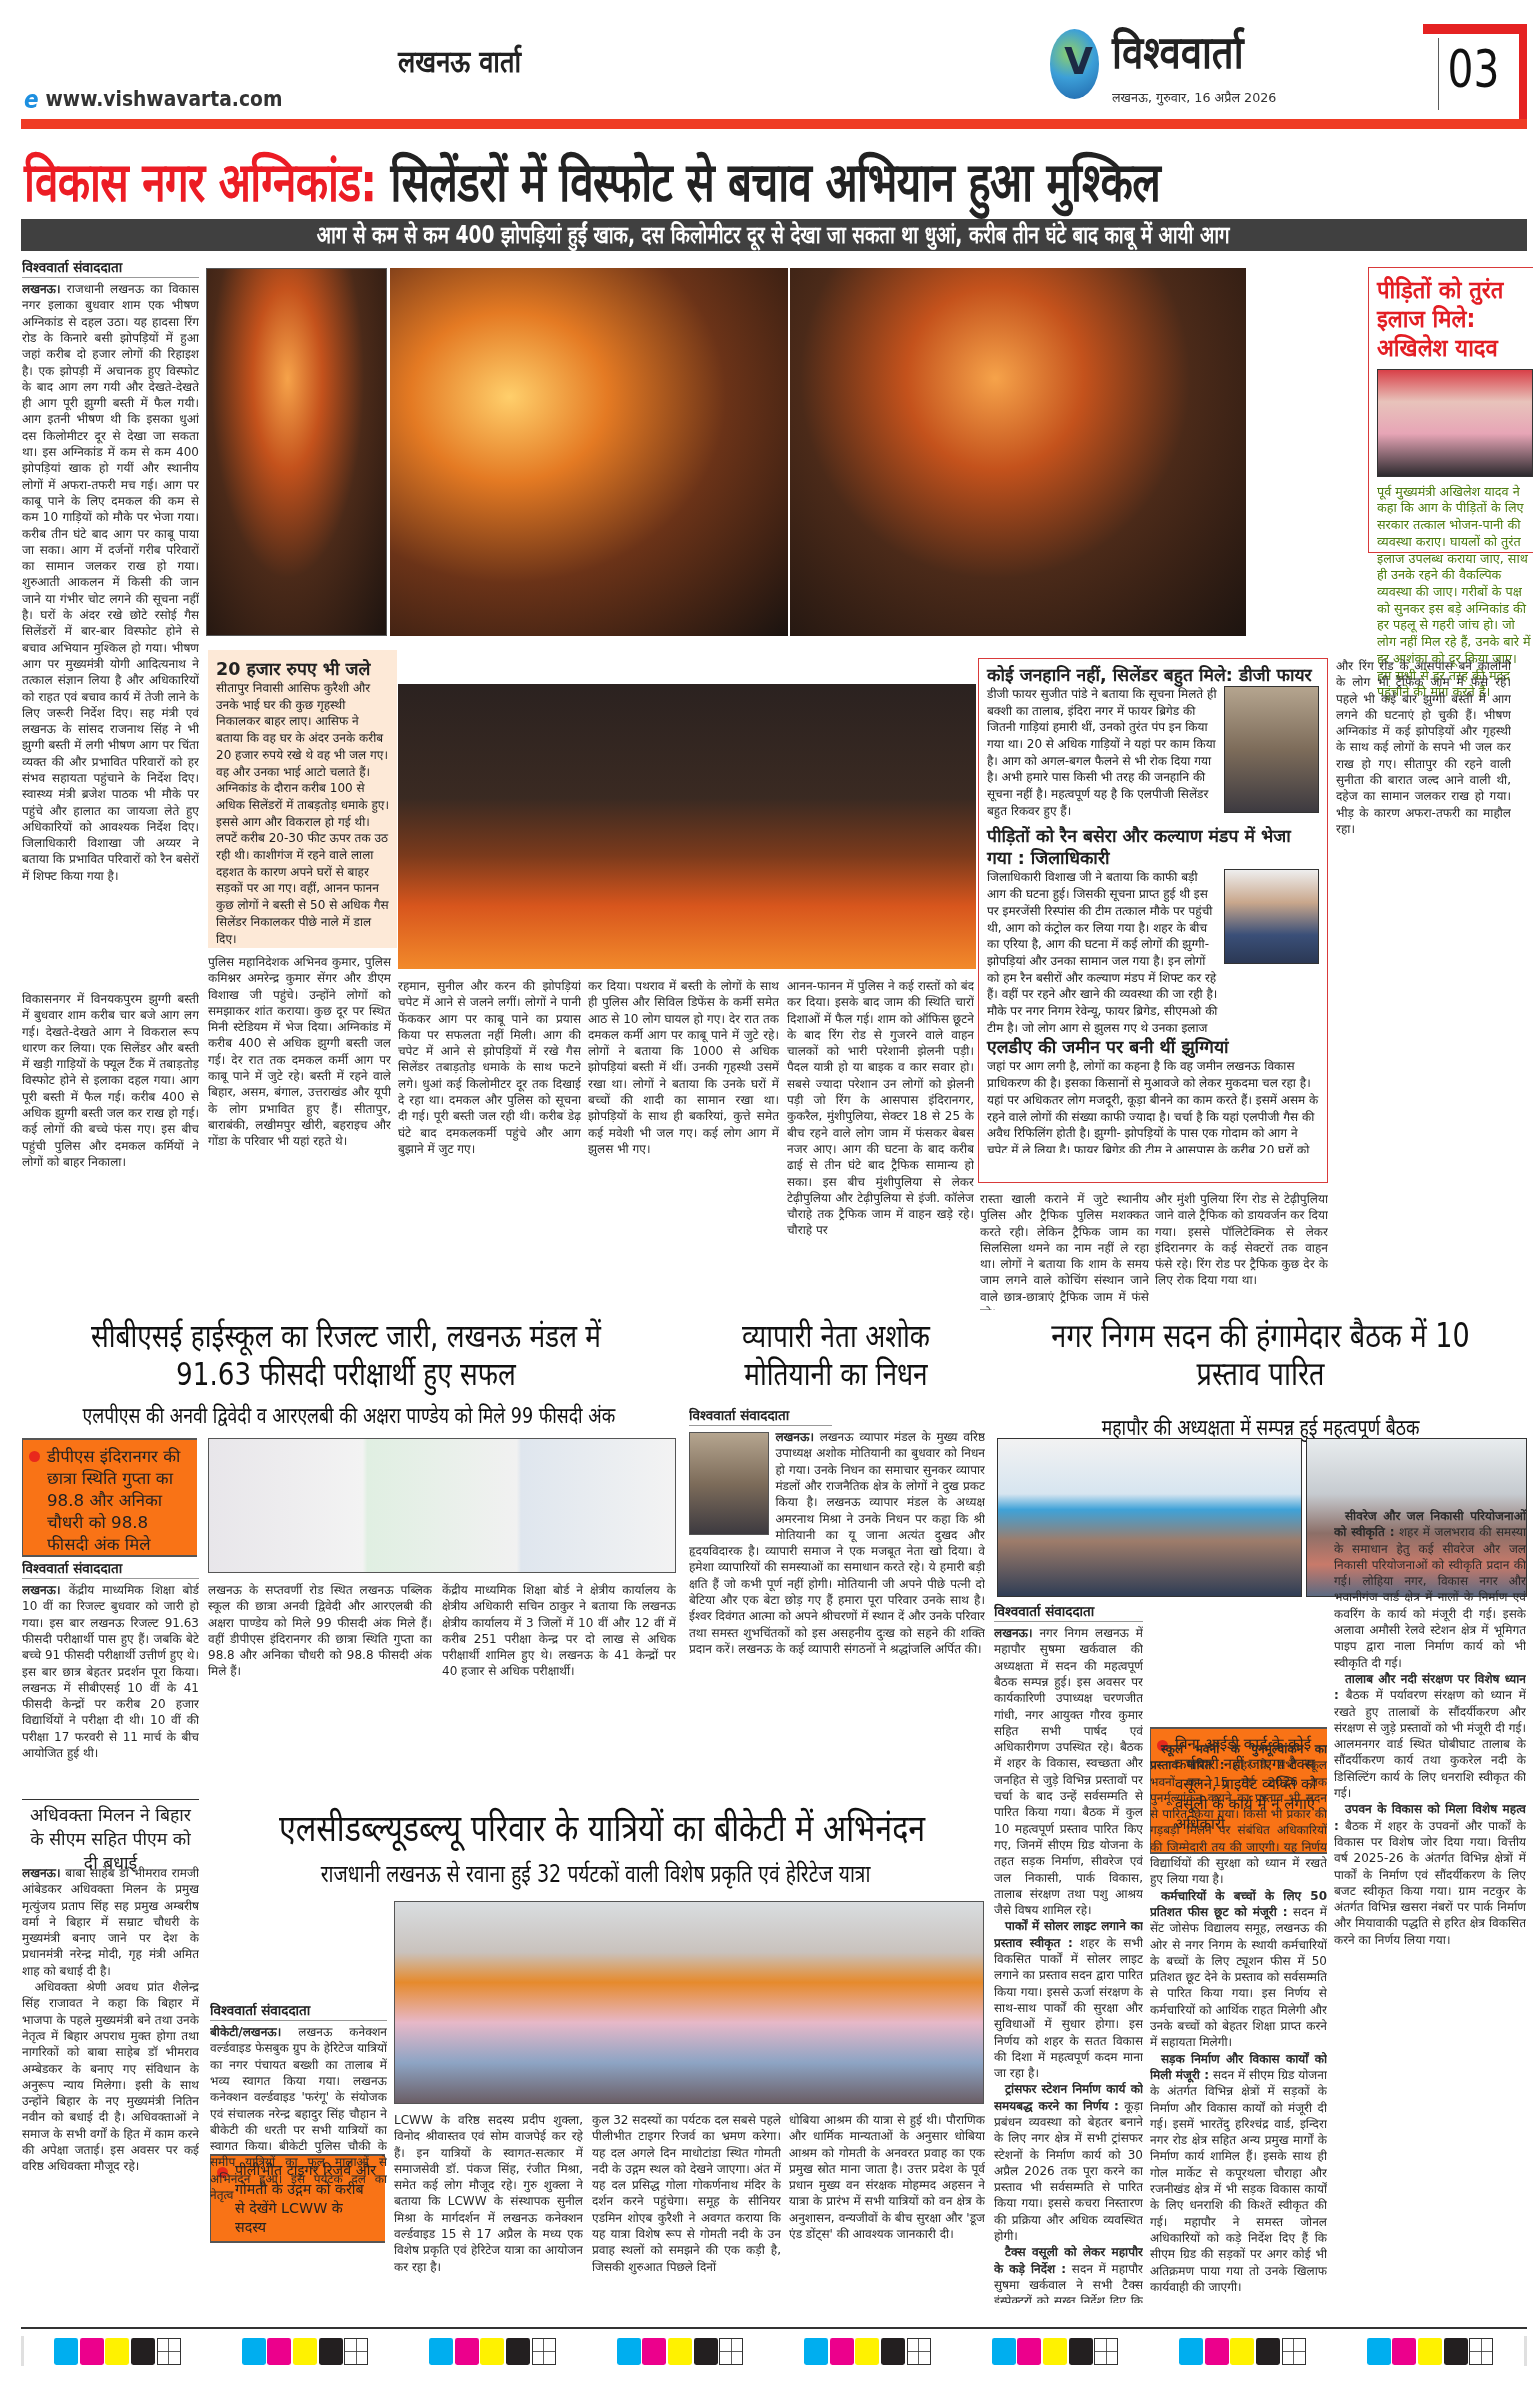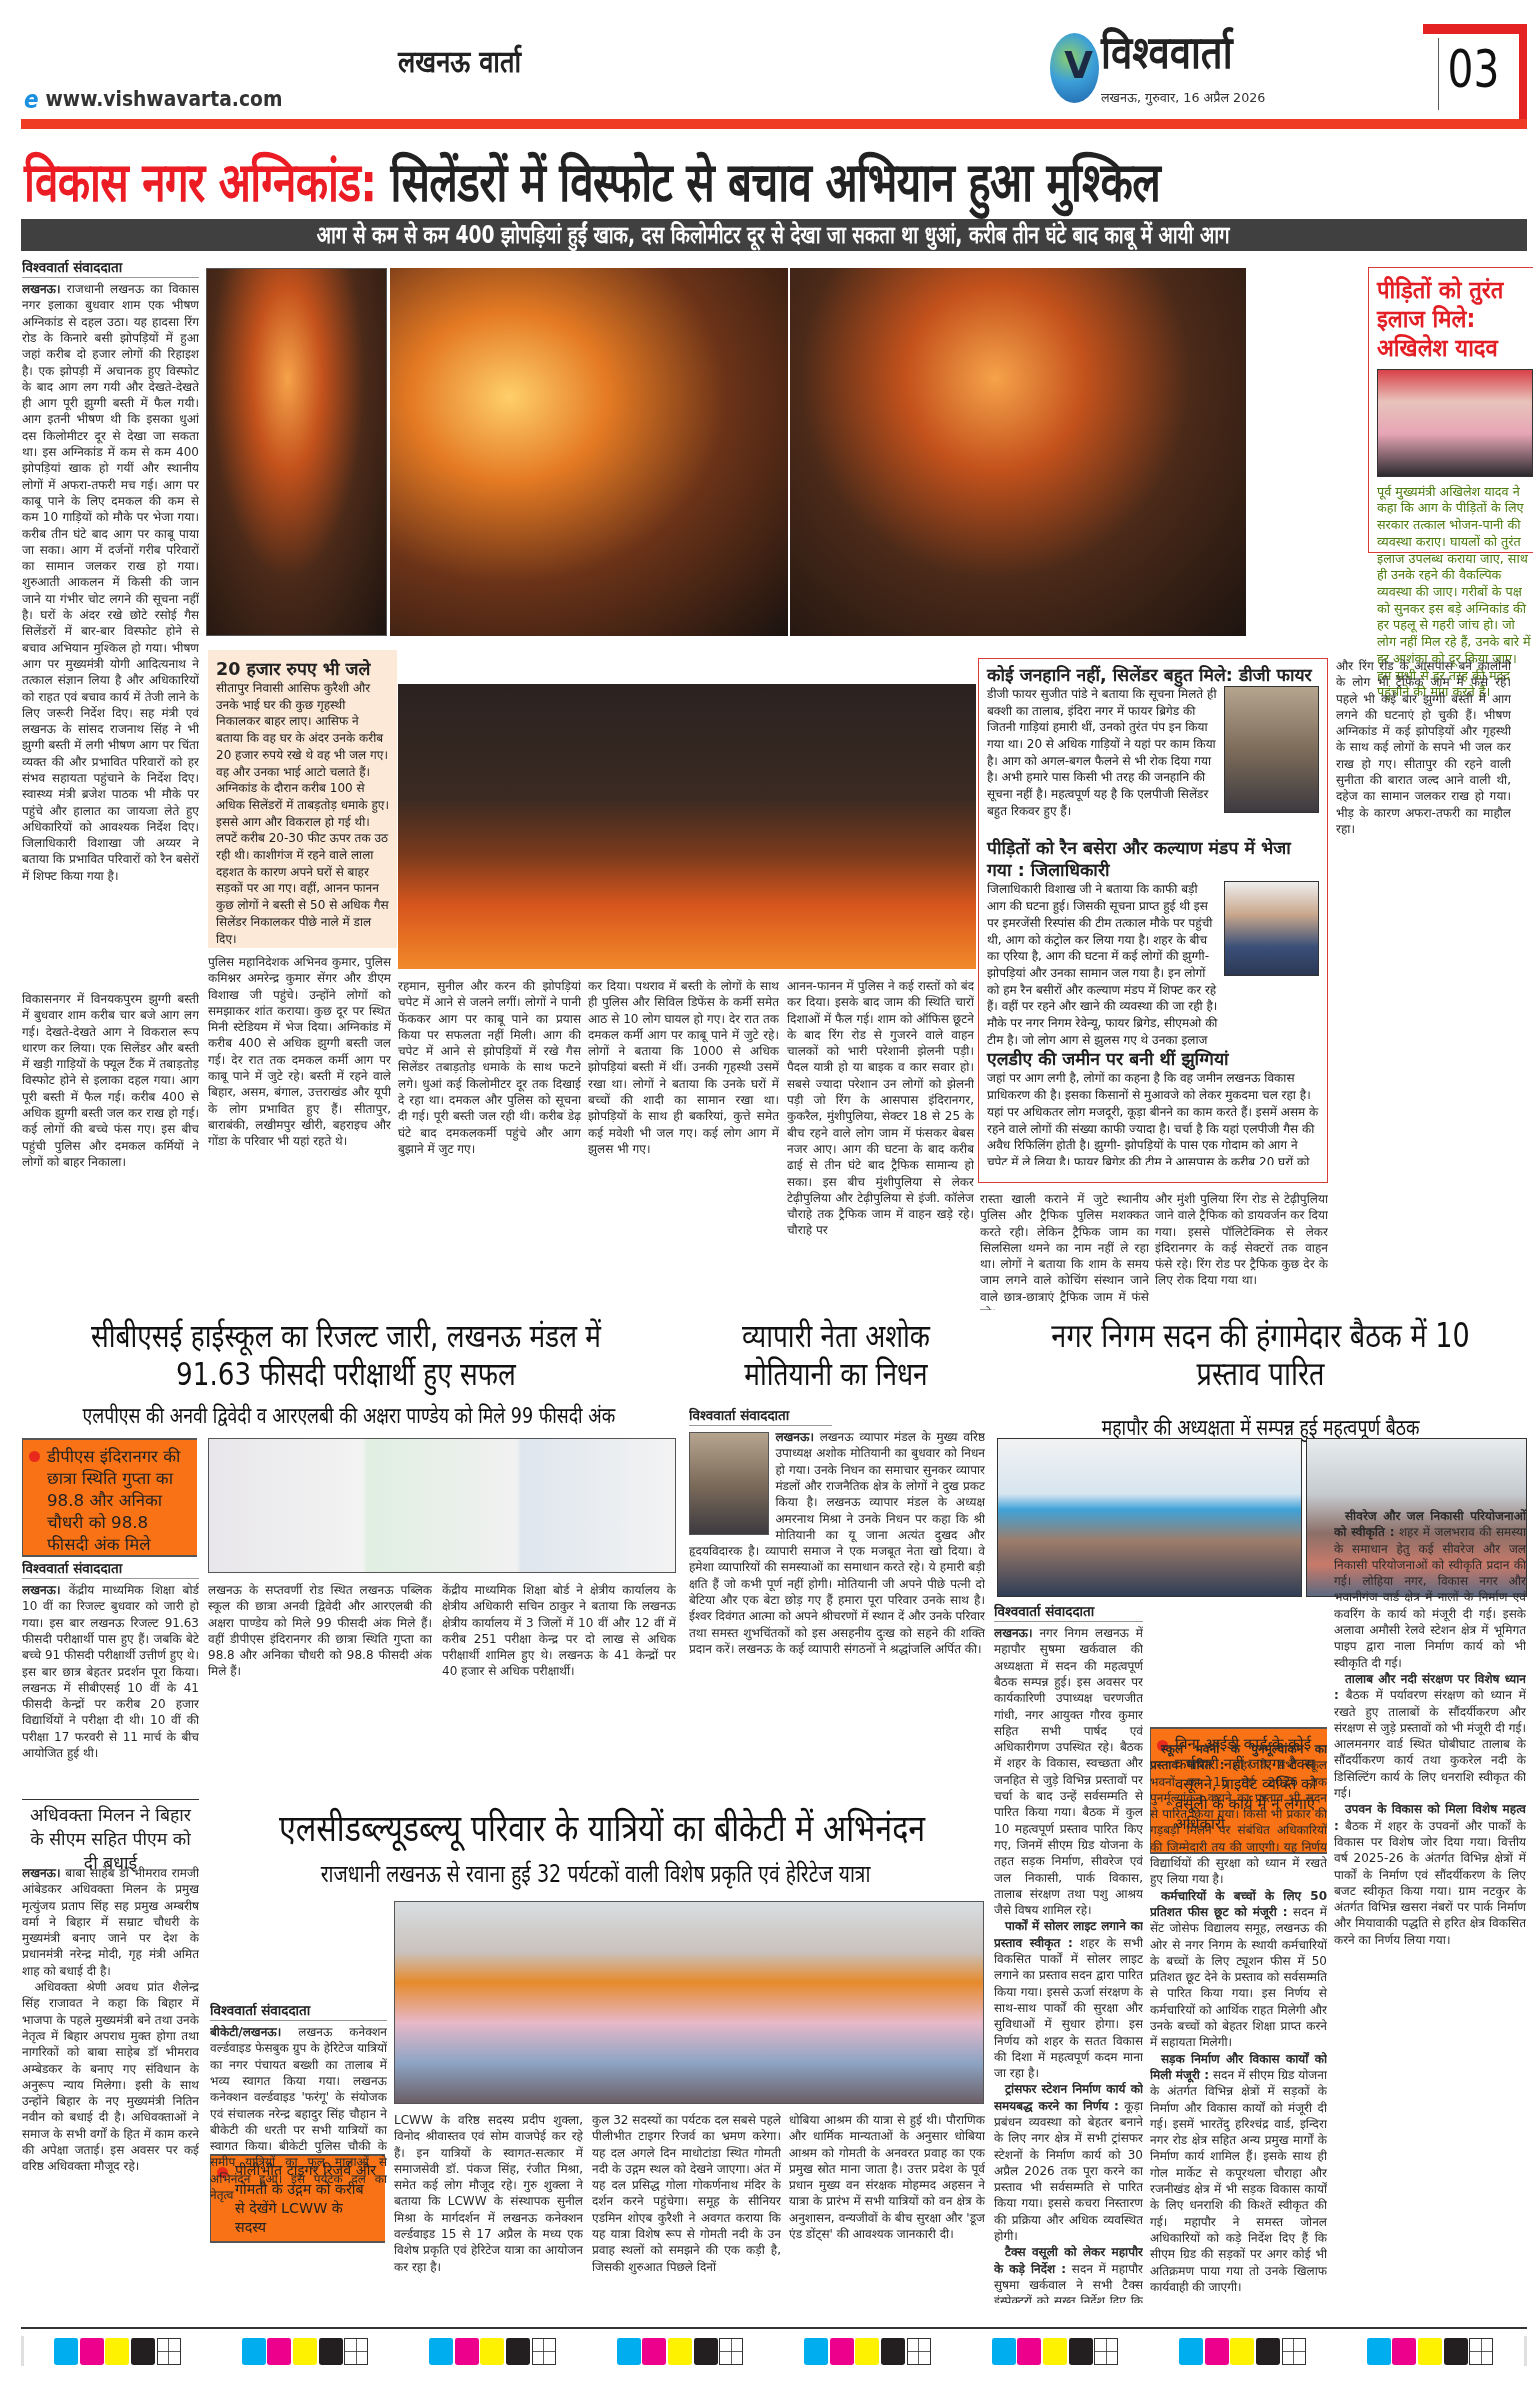--- a/index.html
+++ b/index.html
@@ -2,21 +2,21 @@
 <html style="font-size:12.7px"><head>
 <meta charset="utf-8">
 <style>
   * { box-sizing: border-box; margin: 0; padding: 0; }
   body { width: 1533px; height: 2389px; background: #fff; font-family: "DejaVu Sans", sans-serif; color: #222; overflow: hidden; position: relative; }
   .abs { position: absolute; }
   
   .mast-section { left: 398px; top: 40px; font-size: 30px; font-weight: bold; color: #222; transform: scaleX(0.85); transform-origin: left; }
   .mast-site { left: 24px; top: 86px; display: flex; align-items: center; gap: 6.4px; font-size: 22px; font-weight: bold; color: #333; transform: scaleX(0.85); transform-origin: left; }
   .ie-icon { width: 19px; height: 22px; color: #1d8fe0; font-size: 25.4px; font-weight: bold; font-style: italic; line-height: 22px; }
-  .logo-wrap { left: 1050px; top: 29px; display: flex; gap: 2px; align-items: center; }
+  .logo-wrap { left: 1050px; top: 29px; display: flex; gap: 13px; }
   .logo-globe { width: 49px; height: 70px; border-radius: 50%; background: radial-gradient(circle at 40% 35%, #8fd06a 0%, #3c9fd8 45%, #1e63a8 100%); position: relative; }
   .logo-globe::after { content: "V"; position: absolute; left: 14.3px; top: 11px; font-size: 37px; font-weight: bold; color: #1c2a44; }
   .logo-name { font-size: 45px; font-weight: bold; color: #222; line-height: 48px; transform: scaleX(0.85); transform-origin: left; }
   .logo-date { font-size: 12.7px; color: #333; margin-top: 11px; }
   .page-no { left: 1438px; top: 38px; font-size: 51px; color: #111; border-left: 1.6px solid #333; padding-left: 11px; height: 72px; line-height: 64px; transform: scaleX(0.8); transform-origin: left; }
   .red-corner { left: 1423px; top: 24px; width: 103px; height: 9.5px; background: #e52222; }
   .red-corner2 { left: 1519px; top: 24px; width: 8px; height: 105px; background: #e52222; }
   .red-bar { left: 20.7px; top: 119px; width: 1506px; height: 9.5px; background: #ef3b24; }
   
   .headline { left: 24px; top: 143px; font-size: 54px; font-weight: bold; letter-spacing: -0.8px; white-space: nowrap; transform: scaleX(0.78); transform-origin: left; }
@@ -106,21 +106,21 @@
   <div class="beige-text">सीतापुर निवासी आसिफ कुरैशी और उनके भाई घर की कुछ गृहस्थी निकालकर बाहर लाए। आसिफ ने बताया कि वह घर के अंदर उनके करीब 20 हजार रुपये रखे थे वह भी जल गए। वह और उनका भाई आटो चलाते हैं। अग्निकांड के दौरान करीब 100 से अधिक सिलेंडरों में ताबड़तोड़ धमाके हुए। इससे आग और विकराल हो गई थी। लपटें करीब 20-30 फीट ऊपर तक उठ रही थी। काशीगंज में रहने वाले लाला दहशत के कारण अपने घरों से बाहर सड़कों पर आ गए। वहीं, आनन फानन कुछ लोगों ने बस्ती से 50 से अधिक गैस सिलेंडर निकालकर पीछे नाले में डाल दिए।</div>
 </div>
 <div class="abs img fire3" style="left:398px; top:684px; width:578px; height:285px;"></div>
 
 <div class="abs box-red" style="left:978px; top:658px; width:350px; height:525px; padding:4.8px 8px;">
   <div class="quote-h">कोई जनहानि नहीं, सिलेंडर बहुत मिले: डीजी फायर</div>
   <div style="display:flex; gap:6.4px;">
     <div class="quote-t" style="flex:1;">डीजी फायर सुजीत पांडे ने बताया कि सूचना मिलते ही बक्शी का तालाब, इंदिरा नगर में फायर ब्रिगेड की जितनी गाड़ियां हमारी थीं, उनको तुरंत पंप इन किया गया था। 20 से अधिक गाड़ियों ने यहां पर काम किया है। आग को अगल-बगल फैलने से भी रोक दिया गया है। अभी हमारे पास किसी भी तरह की जनहानि की सूचना नहीं है। महत्वपूर्ण यह है कि एलपीजी सिलेंडर बहुत रिकवर हुए हैं।</div>
     <div class="img portrait" style="width:95px; height:127px; border:0.8px solid #333;"></div>
   </div>
-  <div class="quote-h" style="margin-top:18px;">पीड़ितों को रैन बसेरा और कल्याण मंडप में भेजा गया : जिलाधिकारी</div>
+  <div class="quote-h" style="margin-top:6px;">पीड़ितों को रैन बसेरा और कल्याण मंडप में भेजा गया : जिलाधिकारी</div>
   <div style="display:flex; gap:6.4px;">
     <div class="quote-t" style="flex:1; height:167px; overflow:hidden;">जिलाधिकारी विशाख जी ने बताया कि काफी बड़ी आग की घटना हुई। जिसकी सूचना प्राप्त हुई थी इस पर इमरजेंसी रिस्पांस की टीम तत्काल मौके पर पहुंची थी, आग को कंट्रोल कर लिया गया है। शहर के बीच का एरिया है, आग की घटना में कई लोगों की झुग्गी- झोपड़ियां और उनका सामान जल गया है। इन लोगों को हम रैन बसीरों और कल्याण मंडप में शिफ्ट कर रहे हैं। वहीं पर रहने और खाने की व्यवस्था की जा रही है। मौके पर नगर निगम रेवेन्यू, फायर ब्रिगेड, सीएमओ की टीम है। जो लोग आग से झुलस गए थे उनका इलाज किया जा रहा है।</div>
     <div class="img" style="width:95px; height:95px; border:0.8px solid #333; background:linear-gradient(180deg,#eee 0%,#c9a78c 35%,#3a4f78 70%,#2b3854 100%);"></div>
   </div>
   <div class="quote-h">एलडीए की जमीन पर बनी थीं झुग्गियां</div>
   <div class="quote-t" style="height:95px; overflow:hidden;">जहां पर आग लगी है, लोगों का कहना है कि वह जमीन लखनऊ विकास प्राधिकरण की है। इसका किसानों से मुआवजे को लेकर मुकदमा चल रहा है। यहां पर अधिकतर लोग मजदूरी, कूड़ा बीनने का काम करते हैं। इसमें असम के रहने वाले लोगों की संख्या काफी ज्यादा है। चर्चा है कि यहां एलपीजी गैस की अवैध रिफिलिंग होती है। झुग्गी- झोपड़ियों के पास एक गोदाम को आग ने चपेट में ले लिया है। फायर ब्रिगेड की टीम ने आसपास के करीब 20 घरों को खाली कराया है।</div>
 </div>
 
 <div class="abs col-text" style="left:208px; top:954px; width:183px; height:350px;"><span>पुलिस महानिदेशक अभिनव कुमार, पुलिस कमिश्नर अमरेन्द्र कुमार सेंगर और डीएम विशाख जी पहुंचे। उन्होंने लोगों को समझाकर शांत कराया। कुछ दूर पर स्थित मिनी स्टेडियम में भेज दिया। अग्निकांड में करीब 400 से अधिक झुग्गी बस्ती जल गई। देर रात तक दमकल कर्मी आग पर काबू पाने में जुटे रहे। बस्ती में रहने वाले बिहार, असम, बंगाल, उत्तराखंड और यूपी के लोग प्रभावित हुए हैं। सीतापुर, बाराबंकी, लखीमपुर खीरी, बहराइच और गोंडा के परिवार भी यहां रहते थे।</span></div>
 <div class="abs col-text" style="left:398px; top:978px; width:183px; height:326px;"><span>रहमान, सुनील और करन की झोपड़ियां चपेट में आने से जलने लगीं। लोगों ने पानी फेंककर आग पर काबू पाने का प्रयास किया पर सफलता नहीं मिली। आग की चपेट में आने से झोपड़ियों में रखे गैस सिलेंडर तबाड़तोड़ धमाके के साथ फटने लगे। धुआं कई किलोमीटर दूर तक दिखाई दे रहा था। दमकल और पुलिस को सूचना दी गई। पूरी बस्ती जल रही थी। करीब डेढ़ घंटे बाद दमकलकर्मी पहुंचे और आग बुझाने में जुट गए।</span></div>

